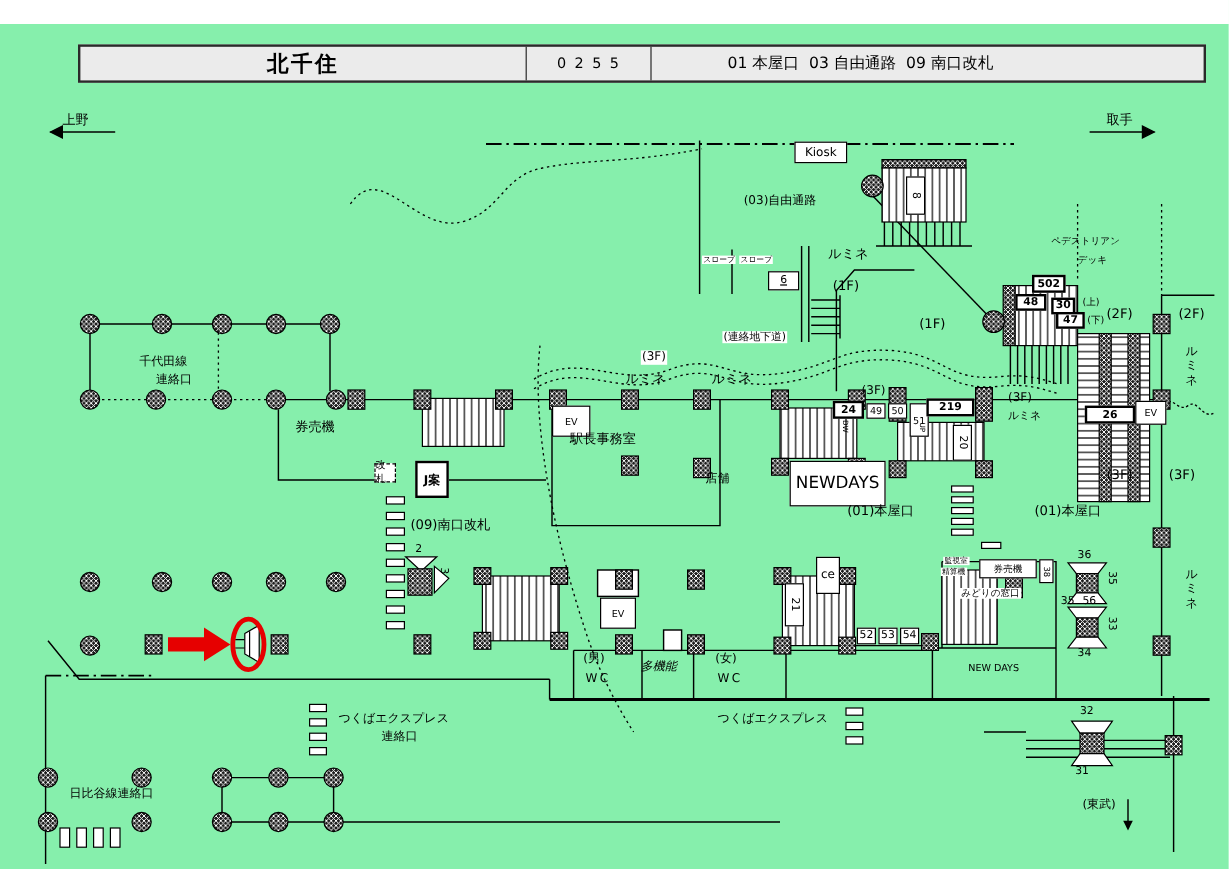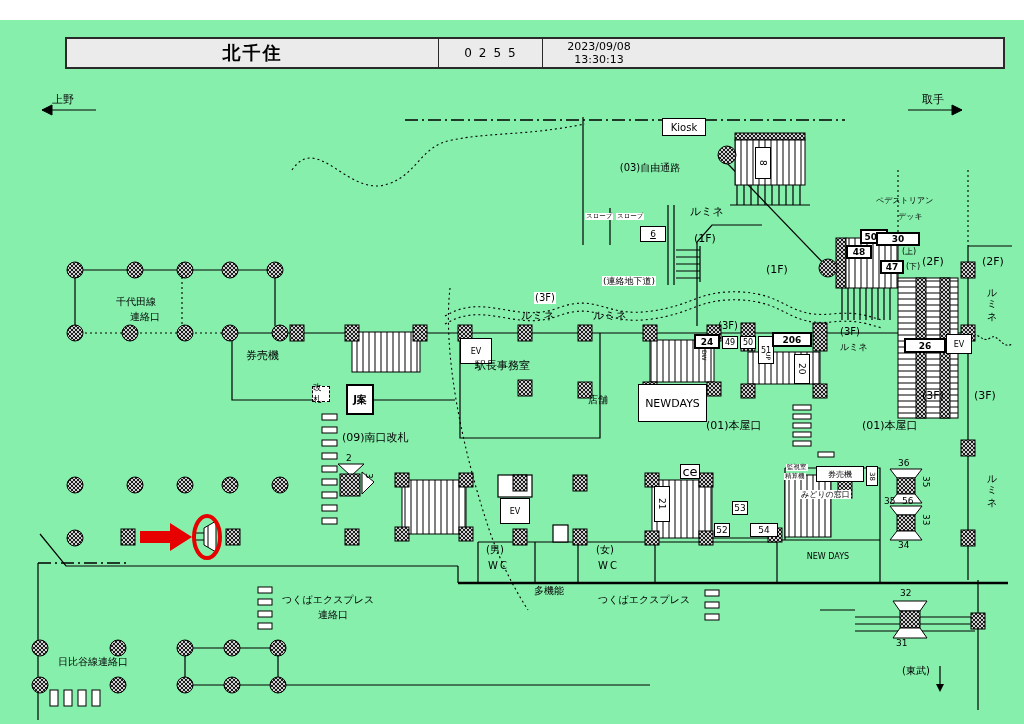--- a/index.html
+++ b/index.html
@@ -260,94 +260,91 @@
 
     <g>
       <polygon points="140,511 170,511 170,503 192,517 170,531 170,523 140,523" fill="#e60000"></polygon>
       <ellipse cx="207" cy="517" rx="13" ry="21" fill="none" stroke="#e60000" stroke-width="4"></ellipse>
     </g>
   </svg>
 
   <div class="hdr">
     <div class="h-station">北千住</div>
     <div class="h-code">0255</div>
-    <div class="h-dt">
-      <span>2023/09/08</span>
-      <span>13:30:13</span>
-    </div>
+    <div class="h-gates">01 本屋口  03 自由通路  09 南口改札</div>
   </div>
 
   <div class="lbl s11" style="left:52px;top:74px;">上野</div>
   <div class="lbl s11" style="left:922px;top:74px;">取手</div>
 
   <div class="nbox" style="left:662px;top:98px;width:44px;height:18px;font-size:10px;border-width:1.5px;">Kiosk</div>
   <div class="lbl ctr" style="left:595px;top:142px;width:110px;">(03)自由通路</div>
   <div class="lbl s7 bgw" style="left:585px;top:193px;">スロープ</div>
   <div class="lbl s7 bgw" style="left:616px;top:193px;">スロープ</div>
   <div class="nbox u" style="left:640px;top:206px;width:26px;height:16px;">6</div>
   <div class="nbox vert" style="left:755px;top:127px;width:16px;height:32px;">8</div>
   <div class="lbl s11" style="left:690px;top:186px;">ルミネ</div>
   <div class="lbl s11" style="left:694px;top:213px;">(1F)</div>
   <div class="lbl s9 bgw" style="left:602px;top:256px;">(連絡地下道)</div>
   <div class="lbl s11" style="left:766px;top:244px;">(1F)</div>
   <div class="lbl s8" style="left:876px;top:176px;">ペデストリアン</div>
   <div class="lbl s8" style="left:898px;top:192px;">デッキ</div>
   <div class="nbox nbold" style="left:860px;top:209px;width:28px;height:15px;">502</div>
   <div class="nbox nbold" style="left:846px;top:225px;width:26px;height:14px;">48</div>
-  <div class="nbox nbold" style="left:876px;top:212px;width:44px;height:14px;">30</div>
+  <div class="nbox nbold" style="left:876px;top:228px;width:20px;height:14px;">30</div>
   <div class="lbl s8" style="left:902px;top:227px;">(上)</div>
   <div class="nbox nbold" style="left:880px;top:240px;width:24px;height:14px;">47</div>
   <div class="lbl s8" style="left:906px;top:242px;">(下)</div>
   <div class="lbl s11" style="left:922px;top:236px;">(2F)</div>
   <div class="lbl s11" style="left:982px;top:236px;">(2F)</div>
   <div class="lbl vert" style="left:986px;top:262px;">ルミネ</div>
   <div class="lbl vert" style="left:986px;top:448px;">ルミネ</div>
   <div class="lbl" style="left:116px;top:276px;">千代田線</div>
   <div class="lbl" style="left:130px;top:291px;">連絡口</div>
   <div class="lbl bgw" style="left:534px;top:272px;">(3F)</div>
   <div class="lbl s11" style="left:521px;top:290px;">ルミネ</div>
   <div class="lbl s11" style="left:593px;top:290px;">ルミネ</div>
   <div class="lbl s11" style="left:246px;top:330px;">券売機</div>
   <div class="nbox" style="left:460px;top:318px;width:32px;height:26px;font-size:8px;">EV</div>
   <div class="lbl s11" style="left:475px;top:340px;">駅長事務室</div>
   <div class="nbox dashedbox" style="left:312px;top:366px;width:18px;height:16px;font-size:8.5px;">改札</div>
   <div class="nbox nbold" style="left:346px;top:364px;width:28px;height:31px;font-size:10px;">J案</div>
   <div class="lbl" style="left:588px;top:374px;">店舗</div>
-  <div class="nbox" style="left:638px;top:364px;width:69px;height:38px;font-size:11px;">NEWDAYS</div>
+  <div class="nbox" style="left:658px;top:364px;width:80px;height:38px;font-size:14px;">NEWDAYS</div>
   <div class="lbl" style="left:718px;top:300px;">(3F)</div>
   <div class="nbox nbold" style="left:694px;top:314px;width:26px;height:15px;">24</div>
   <div class="nbox" style="left:722px;top:316px;width:16px;height:13px;font-size:8px;">49</div>
   <div class="nbox" style="left:740px;top:316px;width:16px;height:13px;font-size:8px;">50</div>
   <div class="nbox" style="left:758px;top:316px;width:16px;height:28px;font-size:8px;">51</div>
-  <div class="nbox nbold" style="left:772px;top:312px;width:40px;height:15px;">206</div>
+  <div class="nbox nbold" style="left:772px;top:312px;width:40px;height:15px;">219</div>
   <div class="lbl vert" style="left:700px;top:330px;font-size:6px;">DW</div>
   <div class="lbl vert" style="left:764px;top:332px;font-size:6px;">UP</div>
   <div class="nbox vert" style="left:794px;top:334px;width:16px;height:30px;">20</div>
   <div class="lbl" style="left:840px;top:306px;">(3F)</div>
   <div class="lbl s9" style="left:840px;top:322px;">ルミネ</div>
   <div class="nbox nbold" style="left:904px;top:318px;width:42px;height:15px;">26</div>
   <div class="nbox" style="left:946px;top:314px;width:26px;height:20px;font-size:8px;">EV</div>
   <div class="lbl s11" style="left:922px;top:370px;">(3F)</div>
   <div class="lbl s11" style="left:974px;top:370px;">(3F)</div>
   <div class="lbl s11" style="left:342px;top:412px;">(09)南口改札</div>
   <div class="lbl s11" style="left:706px;top:400px;">(01)本屋口</div>
   <div class="lbl s11" style="left:862px;top:400px;">(01)本屋口</div>
   <div class="lbl s9" style="left:346px;top:433px;">2</div>
   <div class="lbl s9 vert" style="left:364px;top:453px;">3</div>
-  <div class="nbox" style="left:680px;top:444px;width:20px;height:15px;font-size:13px;">ce</div>
+  <div class="nbox" style="left:680px;top:444px;width:20px;height:31px;font-size:10px;">ce</div>
   <div class="nbox vert" style="left:654px;top:466px;width:16px;height:36px;">21</div>
   <div class="nbox" style="left:500px;top:478px;width:30px;height:26px;font-size:8px;">EV</div>
   <div class="lbl" style="left:486px;top:524px;">(男)</div>
   <div class="lbl" style="left:488px;top:540px;letter-spacing:2px;">WC</div>
-  <div class="lbl" style="left:534px;top:565px;">多機能</div>
+  <div class="lbl" style="left:534px;top:530px;font-style:italic;">多機能</div>
   <div class="lbl" style="left:596px;top:524px;">(女)</div>
   <div class="lbl" style="left:598px;top:540px;letter-spacing:2px;">WC</div>
   <div class="nbox" style="left:714px;top:503px;width:16px;height:14px;">52</div>
-  <div class="nbox" style="left:732px;top:481px;width:16px;height:14px;">53</div>
-  <div class="nbox" style="left:750px;top:503px;width:28px;height:14px;">54</div>
+  <div class="nbox" style="left:732px;top:503px;width:16px;height:14px;">53</div>
+  <div class="nbox" style="left:750px;top:503px;width:16px;height:14px;">54</div>
   <div class="lbl s7 bgw" style="left:786px;top:444px;">監視室</div>
   <div class="lbl s7 bgw" style="left:784px;top:453px;">精算機</div>
   <div class="nbox" style="left:816px;top:446px;width:48px;height:16px;font-size:8px;">券売機</div>
   <div class="nbox vert" style="left:866px;top:446px;width:12px;height:20px;font-size:7px;">38</div>
   <div class="lbl s8 bgw" style="left:800px;top:470px;">みどりの窓口</div>
   <div class="lbl s9" style="left:898px;top:438px;">36</div>
   <div class="lbl s9 vert" style="left:921px;top:456px;">35</div>
   <div class="lbl s9" style="left:884px;top:476px;">35</div>
   <div class="lbl s9" style="left:902px;top:476px;">56</div>
   <div class="lbl s9 vert" style="left:921px;top:494px;">33</div>

